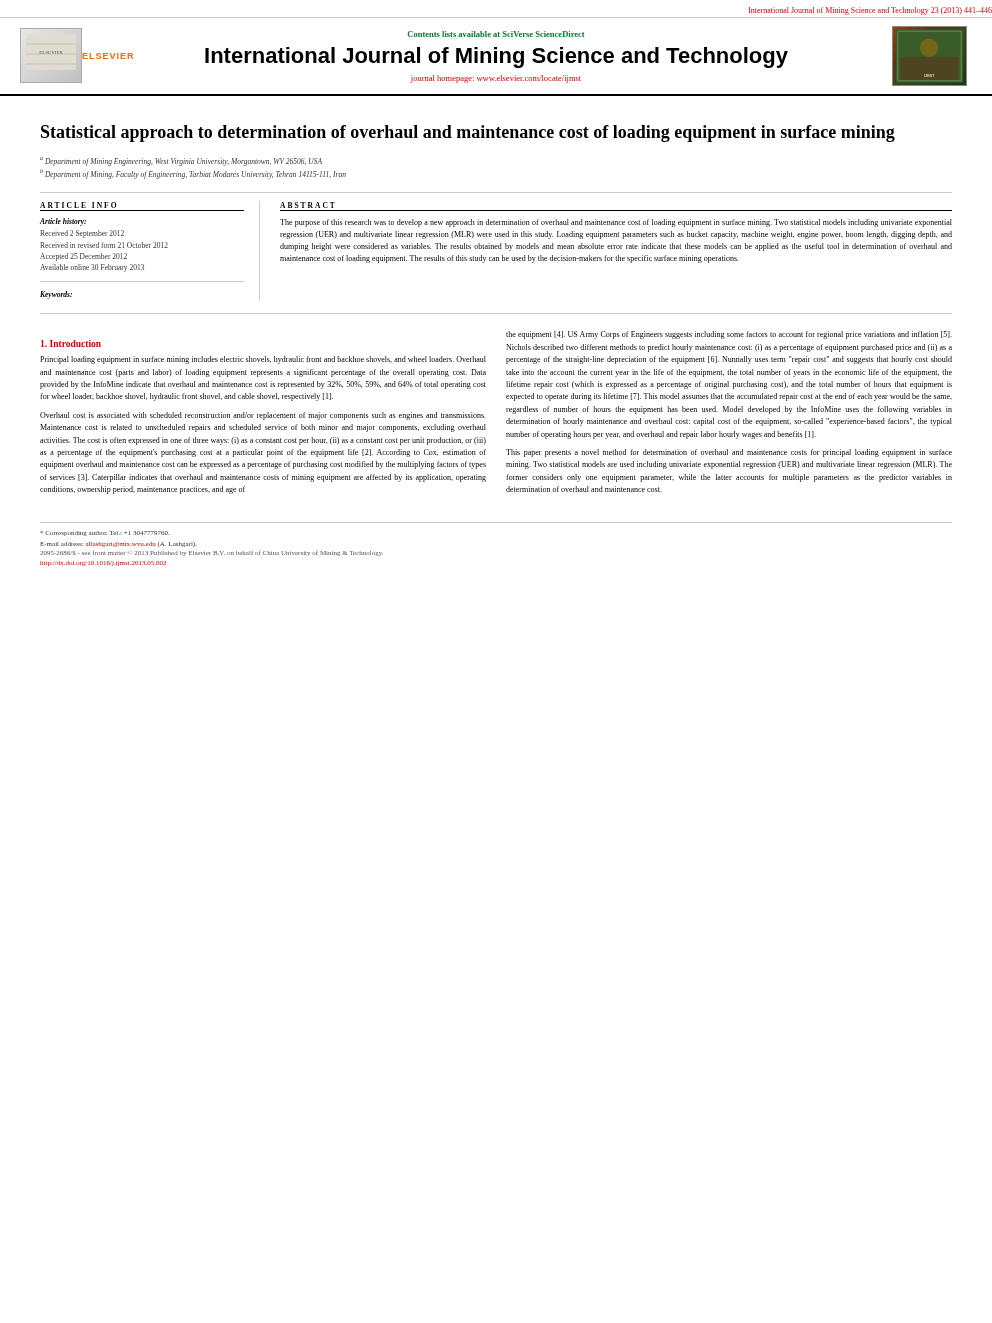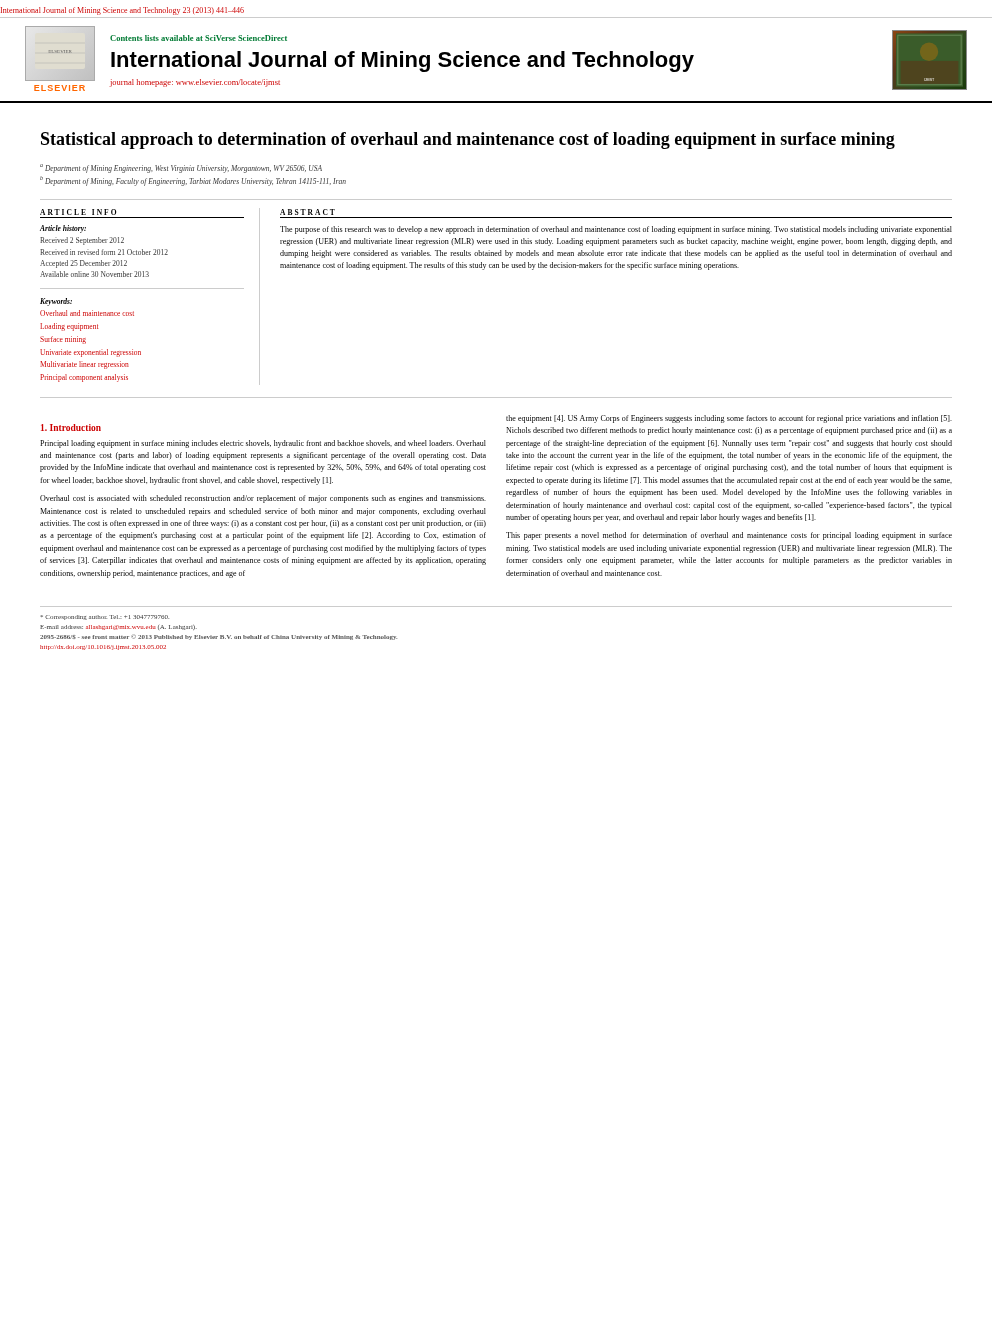--- a/index.html
+++ b/index.html
@@ -7,41 +7,42 @@
       background: #fff;
       font-family: 'Times New Roman', Times, serif;
       font-size: 9.5px;
       color: #000;
       width: 992px;
       min-height: 1323px;
     }
 
     
     .journal-top-header {
-      text-align: left;
+      text-align: right;
       font-size: 8px;
       color: #c00;
       padding: 6px 0 2px 0;
       border-bottom: 1px solid #ccc;
     }
 
     
     .journal-header {
       border-bottom: 2px solid #000;
       padding: 8px 20px;
       display: flex;
       align-items: center;
       gap: 10px;
     }
     .header-left-logo {
       width: 80px;
       flex-shrink: 0;
     }
     .header-center {
       flex: 1;
+      text-align: center;
     }
     .header-center .available-text {
       font-size: 8.5px;
       color: #555;
       margin-bottom: 4px;
     }
     .header-center .available-text span {
       color: #007a33;
       font-weight: bold;
     }
@@ -61,21 +62,20 @@
     }
     .header-right-logo {
       width: 80px;
       flex-shrink: 0;
       text-align: right;
     }
 
     
     .elsevier-logo {
       display: flex;
-      flex-direction: column;
       align-items: center;
     }
     .elsevier-logo .logo-img {
       width: 70px;
       height: 55px;
       background: linear-gradient(135deg, #e8e8e8 0%, #c0c0c0 100%);
       border: 1px solid #aaa;
       display: flex;
       align-items: center;
       justify-content: center;
@@ -241,21 +241,20 @@
     }
     .footnote-text {
       font-size: 7px;
       line-height: 1.5;
       color: #333;
     }
     .footnote-issn {
       font-size: 7px;
       color: #555;
       margin-bottom: 2px;
-      font-weight: bold;
     }
     .footnote-doi {
       font-size: 7px;
       color: #c00;
     }
 
     
     .keywords-list {
       font-size: 7.5px;
       line-height: 1.7;
@@ -331,34 +330,25 @@
 
   <div class="article-info-section">
 
     <div class="article-info-left">
       <div class="section-heading">ARTICLE INFO</div>
 
       <div class="info-subsection-title">Article history:</div>
       <div class="info-text">Received 2 September 2012</div>
       <div class="info-text">Received in revised form 21 October 2012</div>
       <div class="info-text">Accepted 25 December 2012</div>
-      <div class="info-text">Available online 30 November 2013</div>
+      <div class="info-text">Available online 30 February 2013</div>
 
       <hr class="thin-divider">
 
       <div class="info-subsection-title">Keywords:</div>
-      <div class="keywords-list">
-
-      <div class="keyword-item">Overhaul and maintenance cost</div>
-          <div class="keyword-item">Loading equipment</div>
-          <div class="keyword-item">Surface mining</div>
-          <div class="keyword-item">Univariate exponential regression</div>
-          <div class="keyword-item">Multivariate linear regression</div>
-          <div class="keyword-item">Principal component analysis</div>
-        </div>
     </div>
 
     <div class="article-info-right">
       <div class="section-heading">ABSTRACT</div>
       <div class="abstract-text">The purpose of this research was to develop a new approach in determination of overhaul and maintenance cost of loading equipment in surface mining. Two statistical models including univariate exponential regression (UER) and multivariate linear regression (MLR) were used in this study. Loading equipment parameters such as bucket capacity, machine weight, engine power, boom length, digging depth, and dumping height were considered as variables. The results obtained by models and mean absolute error rate indicate that these models can be applied as the useful tool in determination of overhaul and maintenance cost of loading equipment. The results of this study can be used by the decision-makers for the specific surface mining operations.</div>
     </div>
   </div>
 
   <hr class="thin-divider">
 

